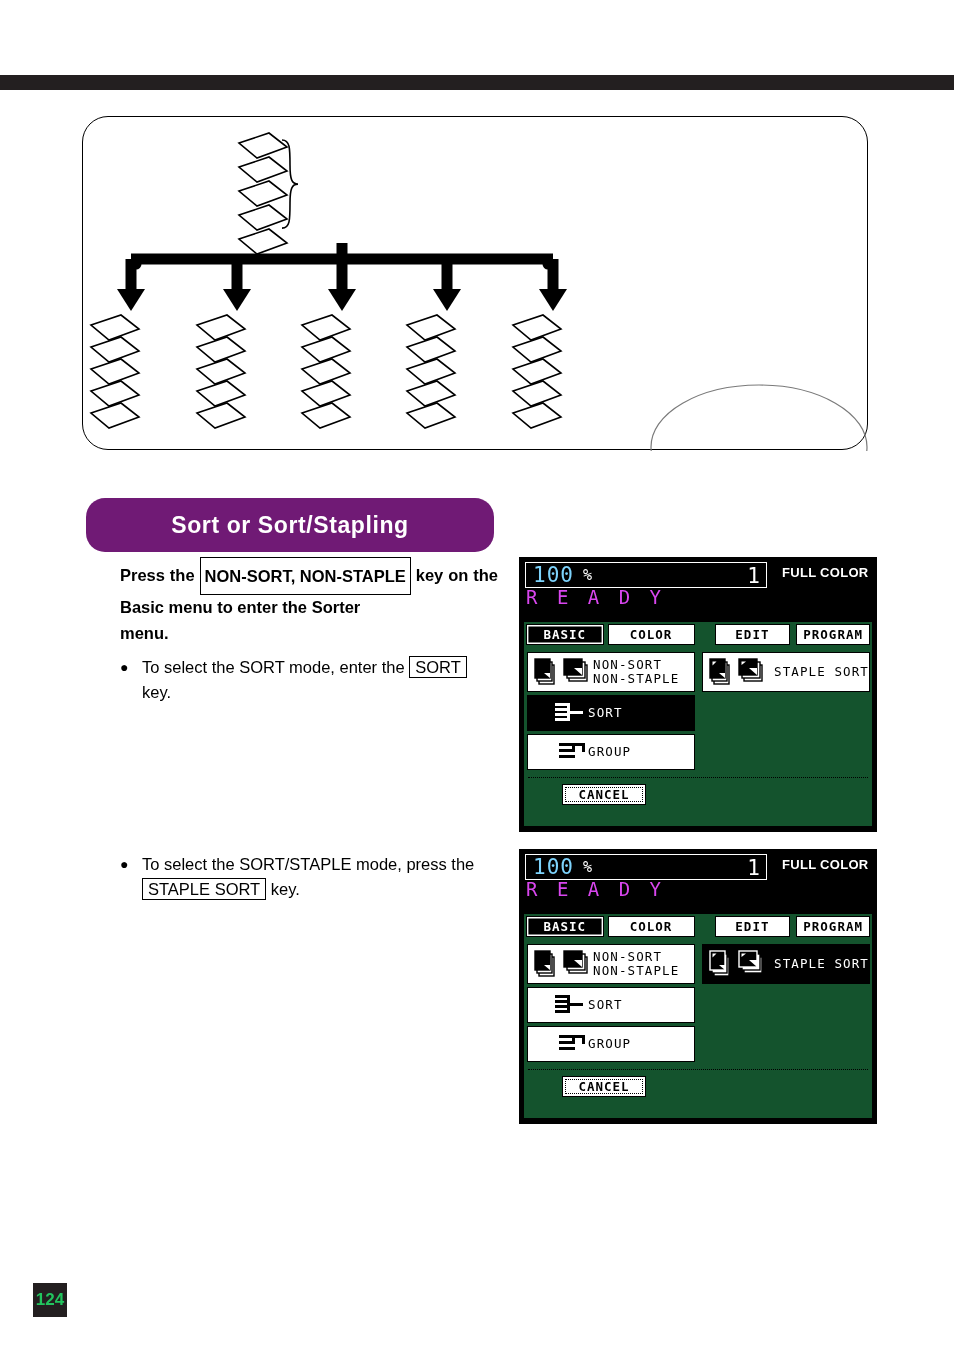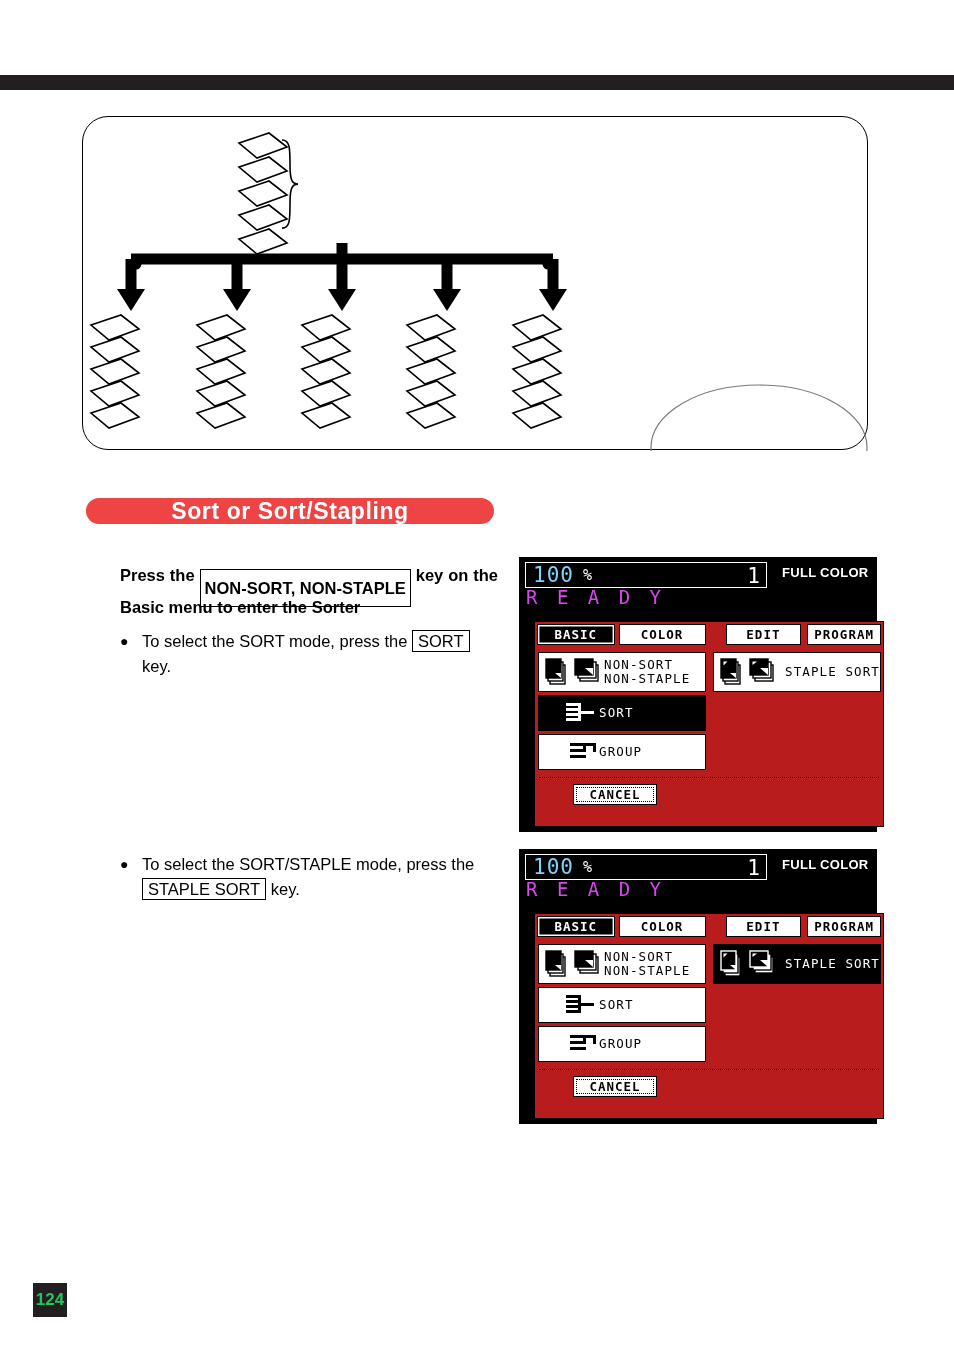--- a/index.html
+++ b/index.html
@@ -13,38 +13,38 @@
 
   
   .illus-frame{
     position:absolute;left:82px;top:116px;width:786px;height:334px;
     border:1.6px solid #000;border-radius:26px;box-sizing:border-box;background:#fff;
   }
   .illus-inner{position:absolute;left:0;top:0;width:786px;height:334px;}
 
   
   .section-head{
-    position:absolute;left:86px;top:498px;width:408px;height:26px;
-    background:#ef4444;border-radius:19px;
+    position:absolute;left:86px;top:498px;width:408px;height:54px;
+    background:#701a75;border-radius:19px;
     display:flex;align-items:center;justify-content:center;
   }
   .section-head span{
     color:#fff;font-weight:bold;font-size:23px;letter-spacing:.6px;
   }
 
   
   .body-col{position:absolute;left:120px;top:556px;width:378px;}
   .para-main{
     font-size:16.5px;font-weight:bold;color:#000;line-height:26px;
     text-align:justify;text-justify:inter-word;
   }
   .para-main .lastline{display:block;}
   .keybox{
     display:inline-block;border:1.6px solid #000;padding:8px 4px;
-    line-height:20px;font-weight:bold;white-space:nowrap;position:relative;top:13px;
+    line-height:20px;font-weight:bold;white-space:nowrap;position:relative;top:1px;
   }
   .bullet-row{
     display:flex;margin-top:9px;font-size:16.5px;line-height:25px;color:#000;
   }
   .bullet-dot{width:22px;flex:0 0 22px;font-size:14px;line-height:25px;}
   .bullet-txt{flex:1;}
   .keybox-thin{
     display:inline-block;border:1.4px solid #000;padding:0 5px;
     line-height:20px;font-weight:normal;white-space:nowrap;
   }
@@ -72,22 +72,22 @@
   }
   .fullcolor{
     position:absolute;left:262px;top:7px;color:#fff;font-size:13px;
     font-weight:bold;font-family:Liberation Sans, sans-serif;letter-spacing:.3px;
   }
   .ready{
     position:absolute;left:6px;top:28px;color:#d946ef;font-size:19px;letter-spacing:4px;
   }
 
   .lcd-body{
-    position:absolute;left:14px;top:63px;width:350px;height:206px;
-    background:#b91c1c;border:1.5px solid #000;box-sizing:border-box;
+    position:absolute;left:3px;top:63px;width:350px;height:206px;
+    background:#14532d;border:1.5px solid #000;box-sizing:border-box;
   }
 
   
   .tabs{position:absolute;left:2px;top:2px;width:344px;height:23px;display:flex;}
   .tab{
     height:21px;border:1.4px solid #000;box-sizing:border-box;background:#fff;
     display:flex;align-items:center;justify-content:center;
     font-size:12.5px;font-weight:bold;color:#000;letter-spacing:1px;
   }
   .tab.t-basic{width:82px;margin-right:4px;background:#000;color:#fff;
@@ -231,26 +231,27 @@
 
 <div class="section-head">
   <span>Sort or Sort/Stapling</span>
 </div>
 
 <div class="body-col">
   <div class="para-main">
     <span>Press the</span>
     <span class="keybox">NON-SORT, NON-STAPLE</span>
     <span>key on the Basic menu to enter the Sorter</span>
+    <span class="lastline">menu.</span>
   </div>
 
   <div class="bullet-row">
     <div class="bullet-dot">●</div>
     <div class="bullet-txt">
-      <span>To select the SORT mode, press the</span>
+      <span>To select the SORT mode, enter the</span>
       <span class="keybox-thin">SORT</span>
       <span>key.</span>
     </div>
   </div>
 </div>
 
 <div class="bullet2">
   <div class="bullet-row" style="margin-top:0">
     <div class="bullet-dot">●</div>
     <div class="bullet-txt">

